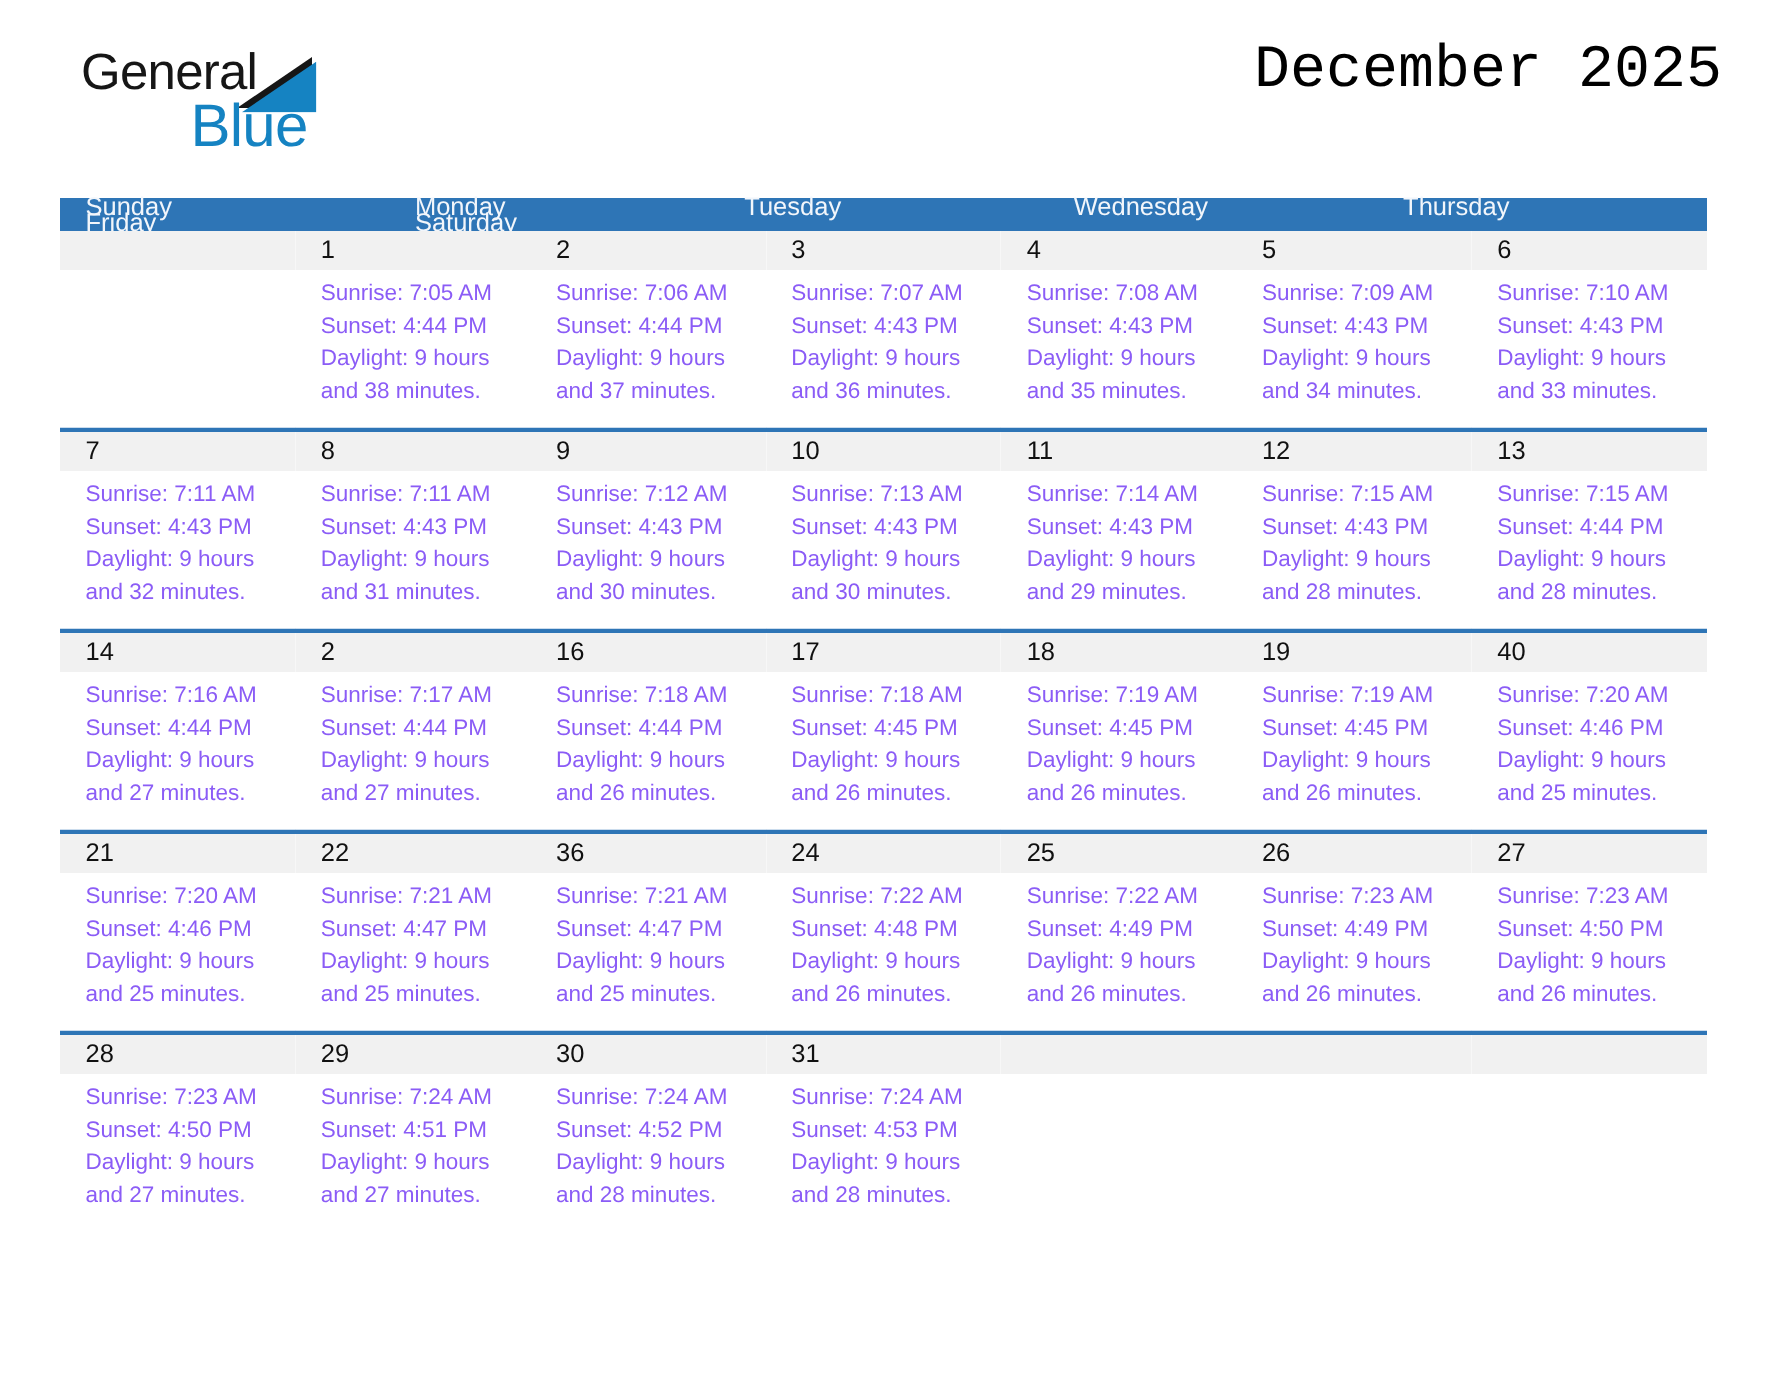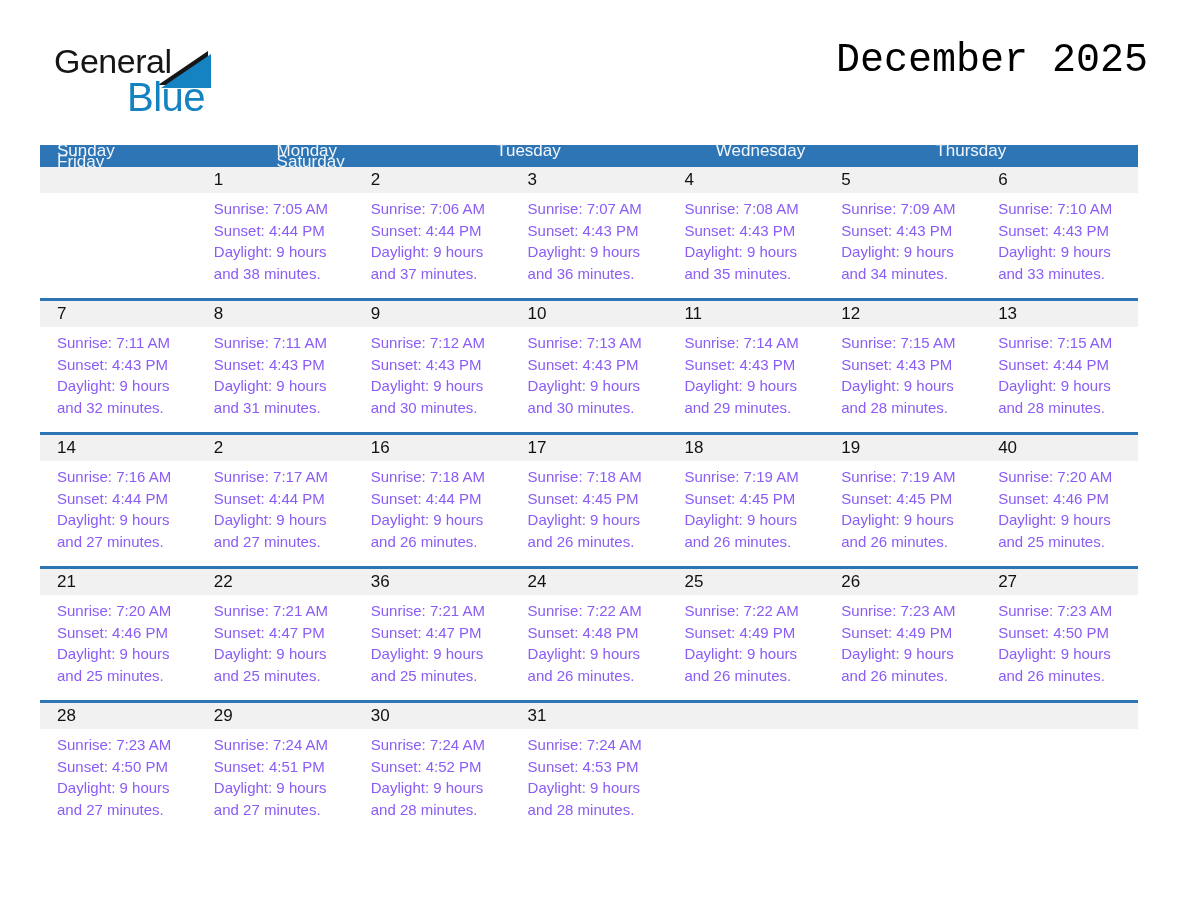--- a/index.html
+++ b/index.html
@@ -9,21 +9,21 @@
     --logo-blue:#1583C2;
     --ink:#1c1c1c;
   }
   *{margin:0;padding:0;box-sizing:border-box;}
   html,body{background:#ffffff;}
   body{
     width:1188px;height:918px;overflow:hidden;
     font-family:"Liberation Sans","DejaVu Sans",sans-serif;
     color:var(--ink);
   }
-  .top{position:relative;margin:40px 40px 0 40px;height:105px;}
+  .top{position:relative;margin:27px 40px 0 40px;height:105px;}
   .logo{position:absolute;left:14px;top:2px;width:230px;height:75px;}
   .logo-general{position:absolute;left:0;top:0;font-size:34px;letter-spacing:-0.5px;color:#161616;}
   .logo-flag{position:absolute;left:107px;top:12px;width:50px;height:34px;}
   .logo-flag .flag-back{position:absolute;left:-3px;top:-3px;width:100%;height:100%;
     background:#161616;clip-path:polygon(0 100%,100% 0,100% 100%);}
   .logo-flag .flag-front{position:absolute;left:0;top:0;width:100%;height:100%;
     background:var(--logo-blue);clip-path:polygon(0 100%,100% 0,100% 100%);}
   .logo-blue-word{position:absolute;left:73px;top:33px;font-size:40px;letter-spacing:-0.5px;color:var(--logo-blue);}
   .titles{position:absolute;right:0;top:0;text-align:right;}
   .page-title{font-size:40px;font-weight:400;color:#000;line-height:1.05;font-family:Liberation Mono, monospace;}

